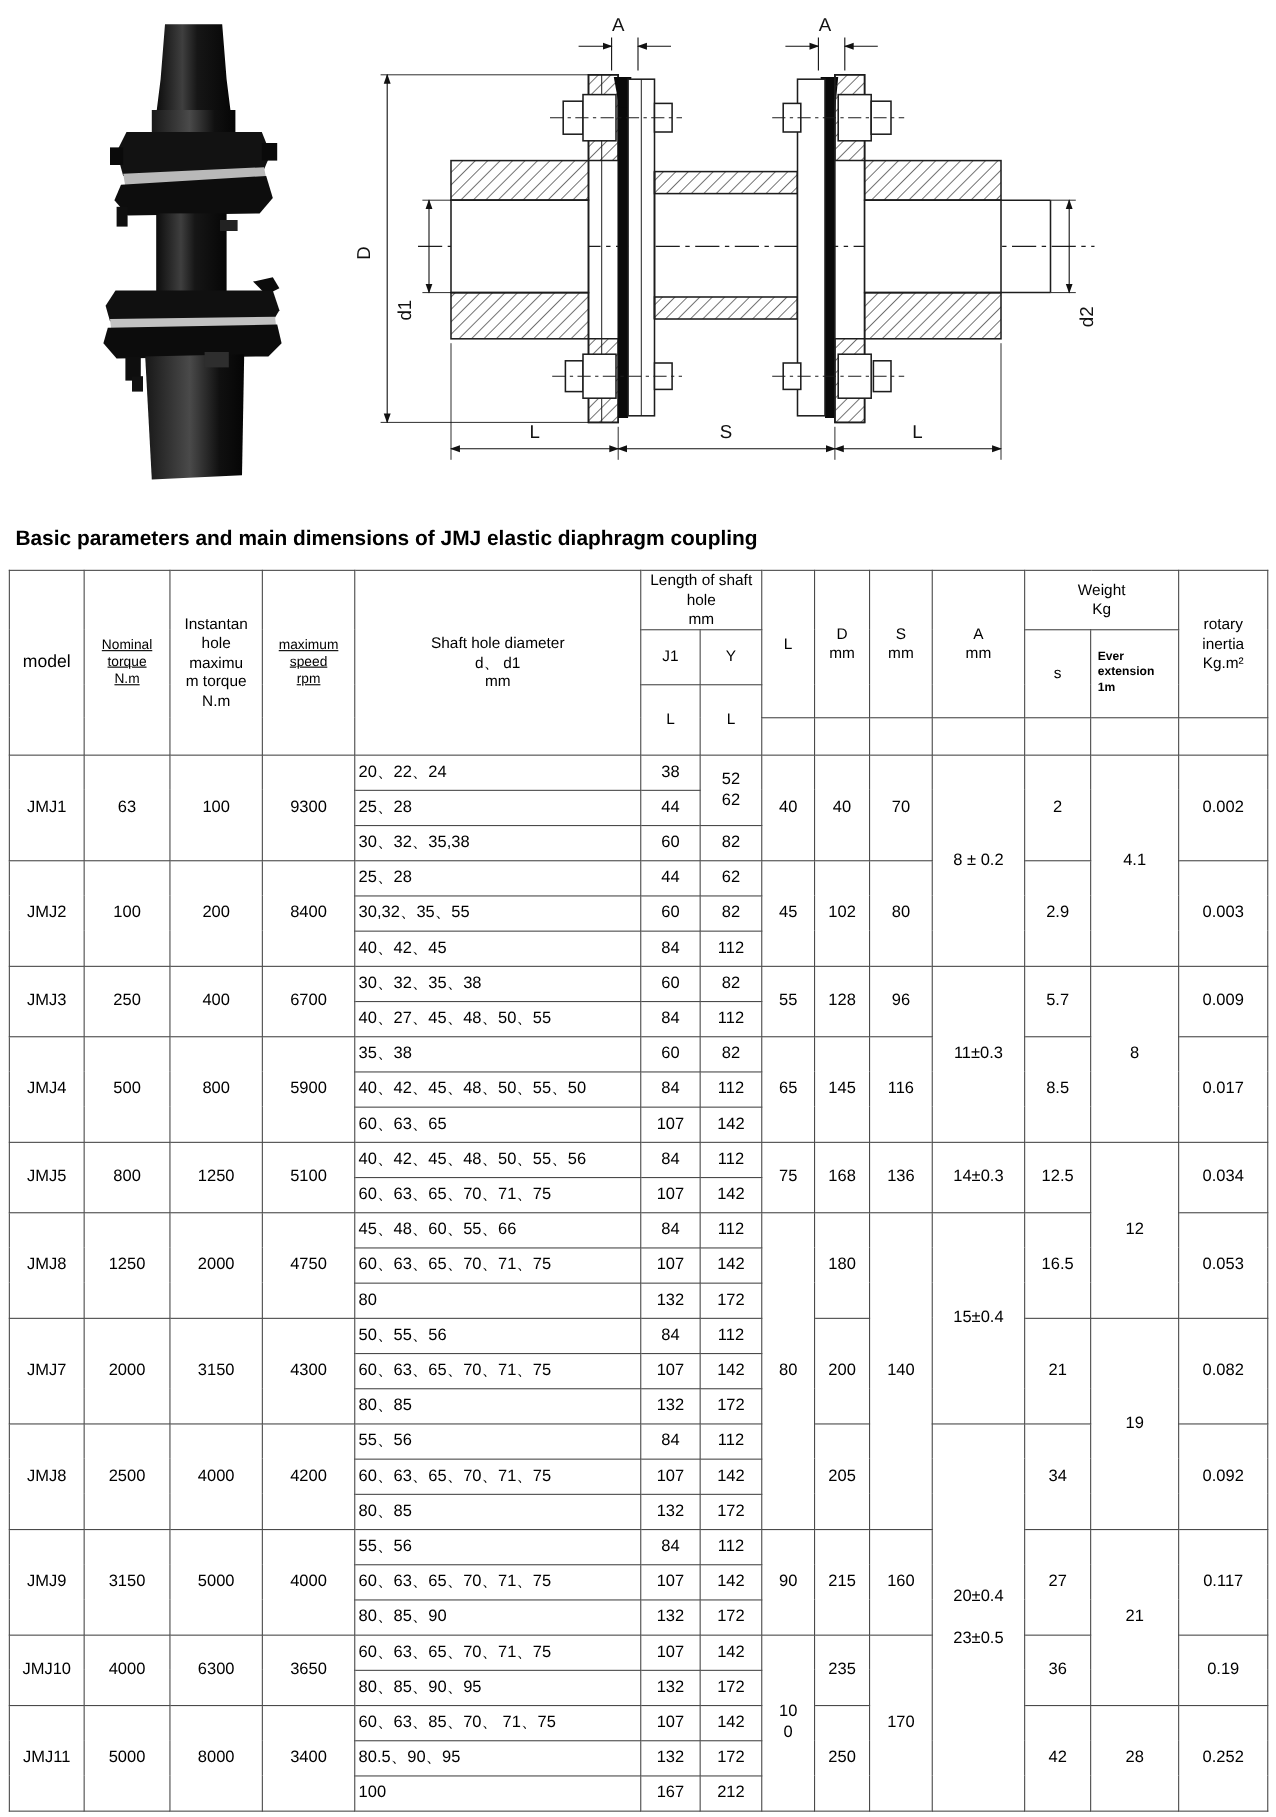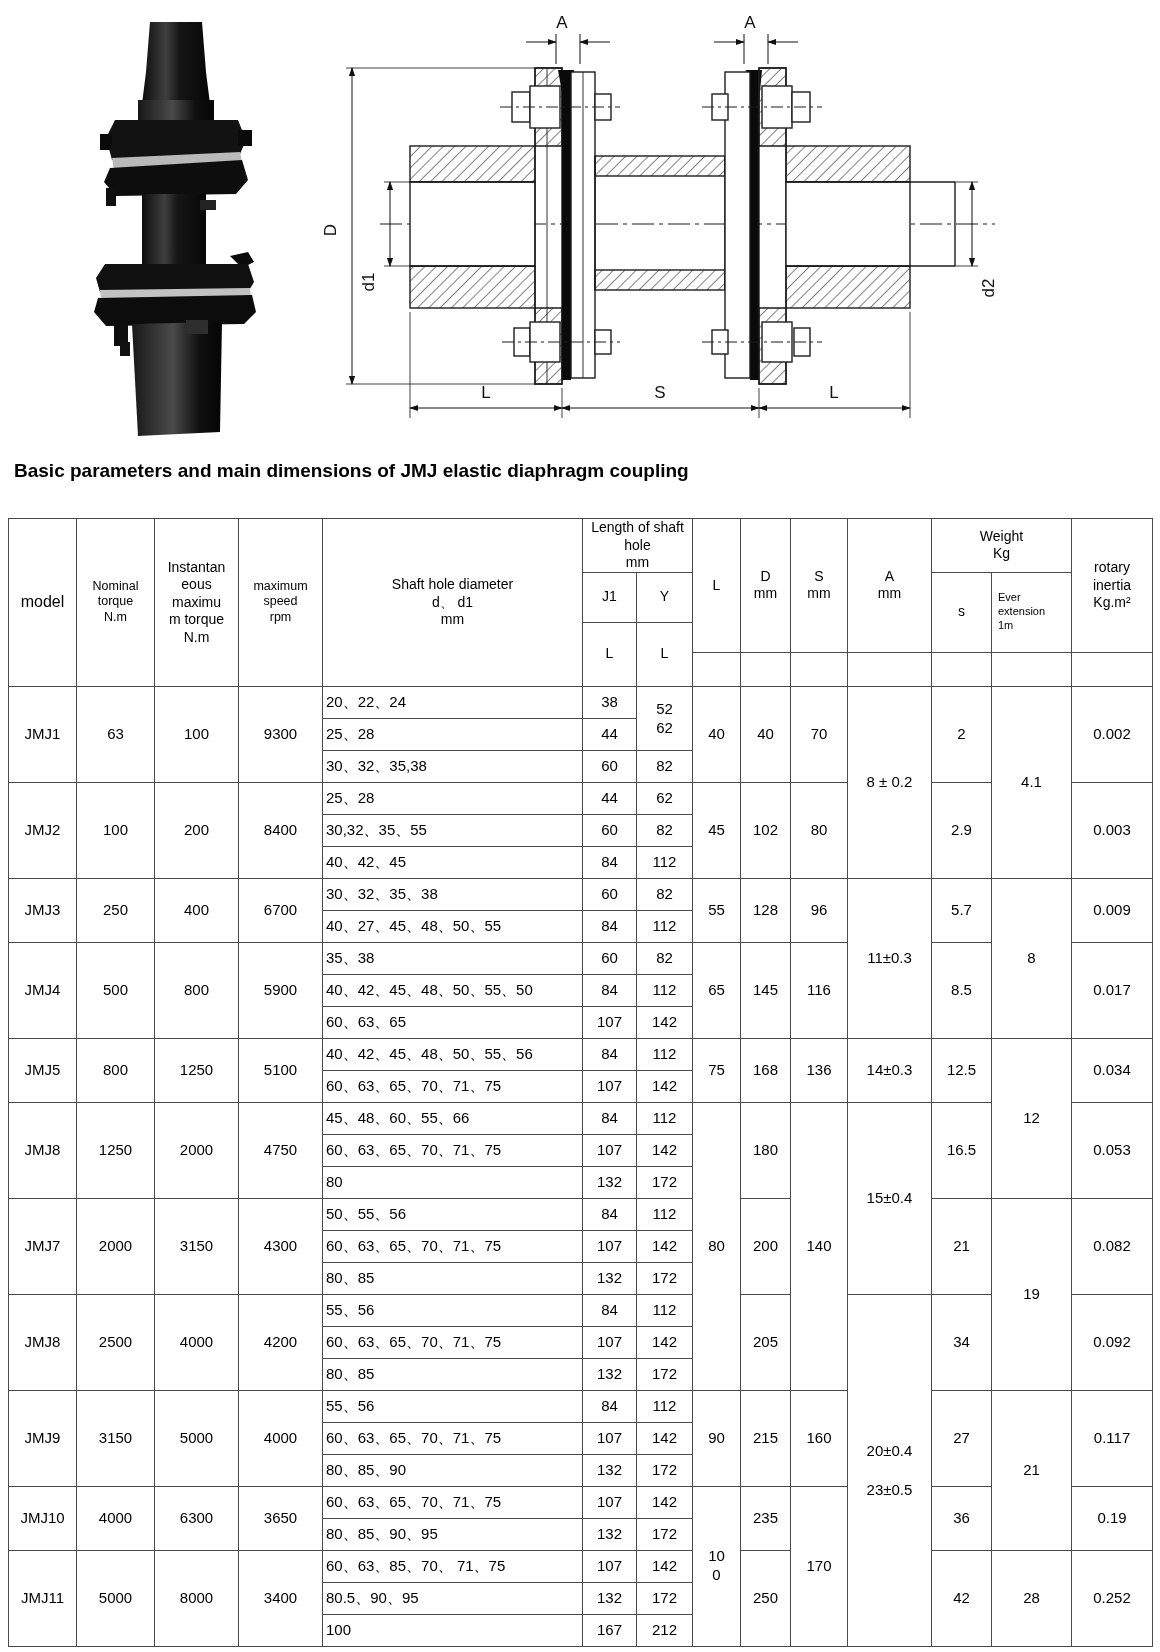--- a/index.html
+++ b/index.html
@@ -1,29 +1,29 @@
 <!DOCTYPE html>
 <html><head>
 <meta charset="utf-8">
 <style>
   html,body{margin:0;padding:0;background:#fff;}
   body{width:1160px;height:1652px;position:relative;font-family:"Liberation Sans",sans-serif;color:#000;overflow:hidden;}
   .figure-strip{position:absolute;left:0;top:0;width:1160px;height:460px;}
   #photo{position:absolute;left:90px;top:12px;}
   #diagram{position:absolute;left:300px;top:6px;}
-  .page-title{position:absolute;left:14px;top:460px;font-size:19px;font-weight:bold;white-space:nowrap;}
+  .page-title{position:absolute;left:14px;top:479px;font-size:19px;font-weight:bold;white-space:nowrap;}
   .tblwrap{position:absolute;left:8px;top:518px;width:1144px;}
   table{border-collapse:collapse;table-layout:fixed;width:1144px;background:#fff;}
   td,th{border:1px solid #4a4a4a;text-align:center;vertical-align:middle;padding:0;overflow:hidden;}
   th{font-weight:normal;font-size:14px;white-space:pre-line;line-height:1.25;}
   td{font-size:15px;white-space:pre-line;line-height:1.3;}
   tr.h1{height:45px;} tr.h2{height:50px;} tr.h3{height:30px;} tr.h4{height:34px;}
   tr.body{height:32px;}
   td.diam{text-align:left;padding-left:3px;white-space:nowrap;}
-  th.fs-s{font-size:12.5px;} th.fs-xs{font-size:11px;text-align:left;padding-left:6px;}
+  th.fs-s{font-size:12.5px;text-decoration:underline;} th.fs-xs{font-size:11px;text-align:left;padding-left:6px;font-weight:bold;}
   .brk{display:inline-block;width:20px;word-break:break-all;line-height:1.25;}
   .dimlabel{font-size:17px;font-family:"Liberation Sans",sans-serif;}
 </style>
 </head>
 <body>
 
 <div class="figure-strip">
 
   <svg id="photo" width="170" height="428" viewBox="0 0 170 428">
     <defs>
@@ -203,21 +203,21 @@
     <col style="width:80px">
         <col style="width:81px">
   </colgroup>
   <tbody>
         <tr class="h1">
     <th rowspan="4" style="font-size:16px">model</th>
     <th rowspan="4" class="fs-s">Nominal
 torque
 N.m</th>
     <th rowspan="4">Instantan
-eous
+hole
 maximu
 m torque
 N.m</th>
     <th rowspan="4" class="fs-s">maximum
 speed
 rpm</th>
     <th rowspan="4">Shaft hole diameter
 d、 d1
 mm</th>
     <th colspan="2">Length of shaft hole

